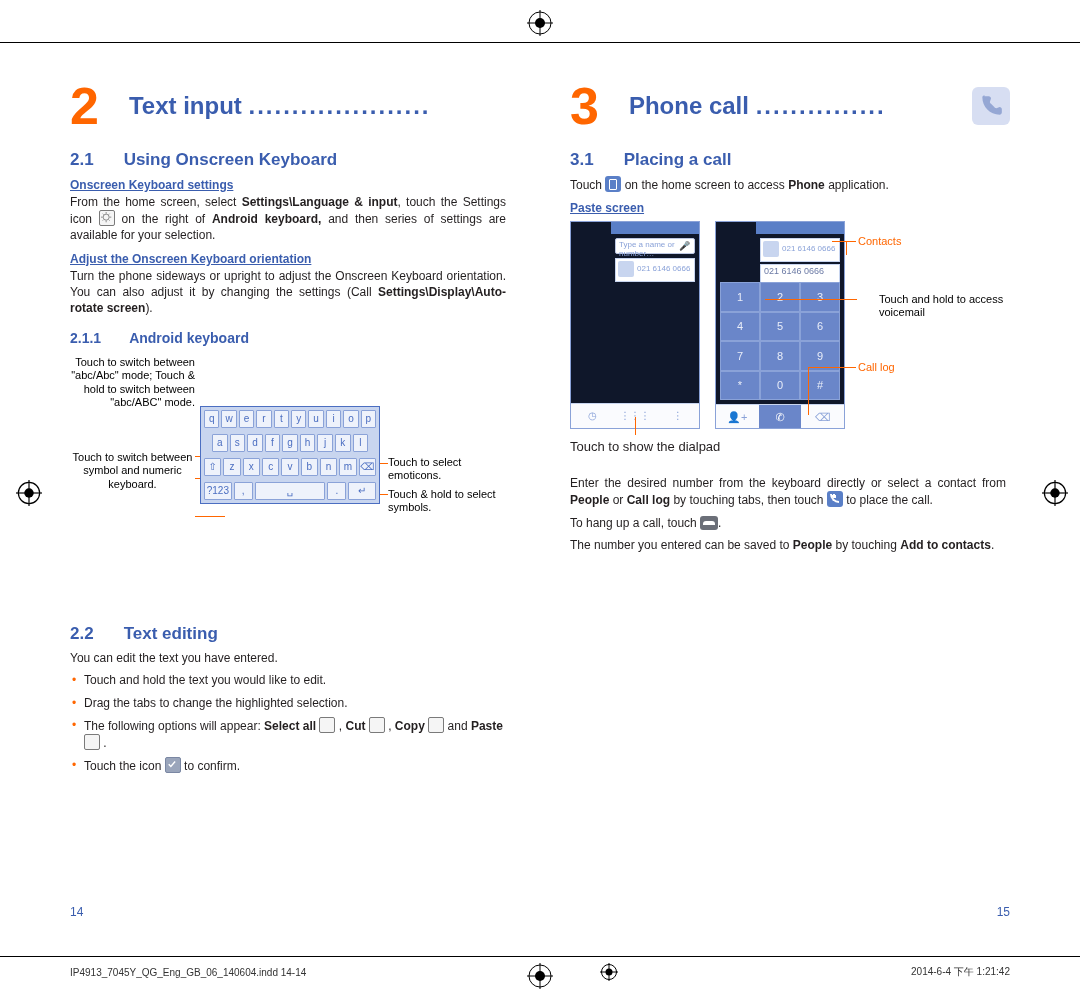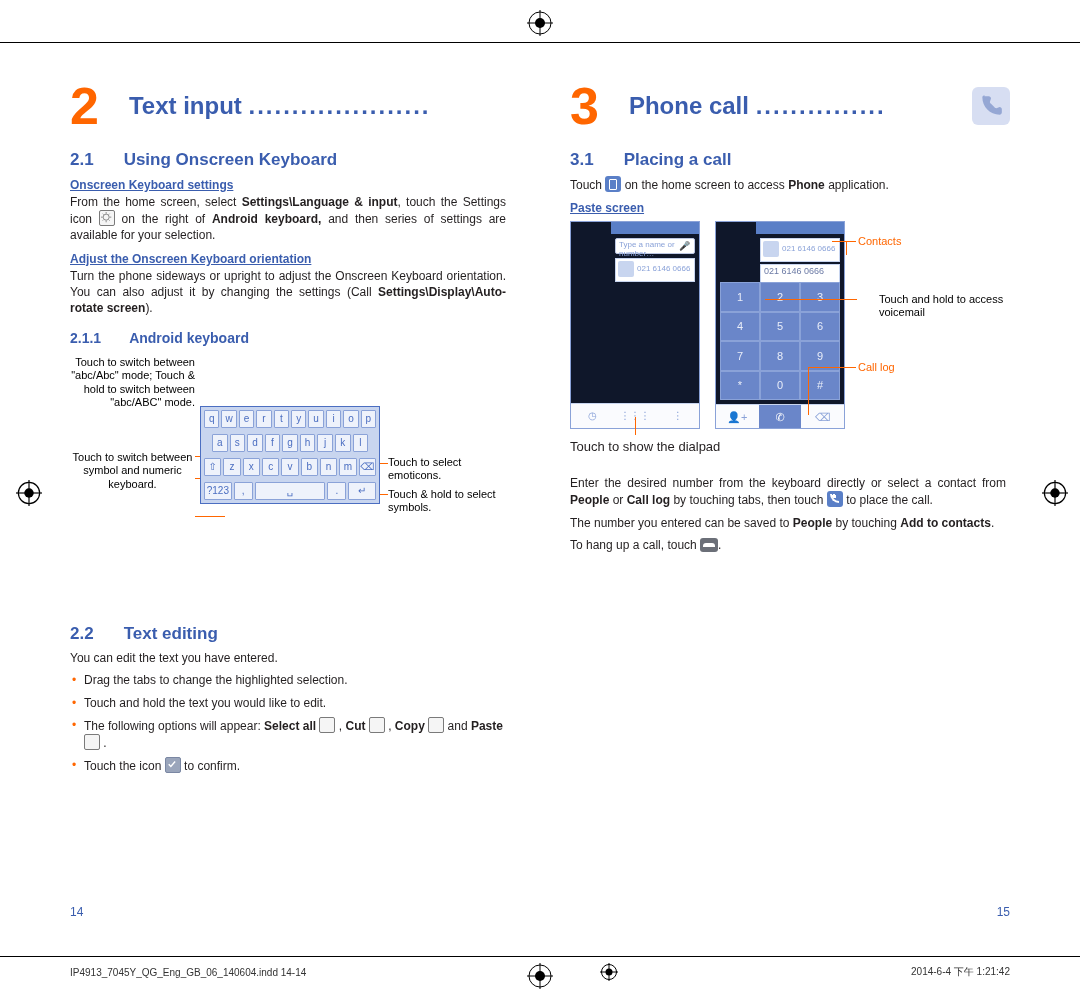--- a/index.html
+++ b/index.html
@@ -388,22 +388,22 @@
               <div class="kb-key">.</div>
               <div class="kb-key" style="flex: 1.5 1 0%;">↵</div>
             </div>
         </div>
       </div>
 
       <div class="h2">
         <span class="num">2.2</span><span>Text editing</span>
       </div>
       <p>You can edit the text you have entered.</p>
+      <div class="bul">Touch and hold the text you would like to edit.</div>
       <div class="bul">Drag the tabs to change the highlighted selection.</div>
-      <div class="bul">Touch and hold the text you would like to edit.</div>
       <div class="bul">
         <span>The following options will appear: </span><b>Select all</b>
         <span class="icon-sq"></span><span> , </span><b>Cut</b>
         <span class="icon-sq"></span><span> , </span><b>Copy</b>
         <span class="icon-sq"></span><span> and </span><b>Paste</b>
         <span class="icon-sq"></span><span> .</span>
       </div>
       <div class="bul">
         <span>Touch the icon </span><span class="icon-sq" style="background:#9aa5bb;border-color:#7a87a3;"><svg viewBox="0 0 14 14" style="position:absolute;inset:2px">
               <polyline points="1,6 4,9 10,2" fill="none" stroke="#fff" stroke-width="2"></polyline>
@@ -487,24 +487,24 @@
         <div style="position:absolute;left:238px;top:146px;width:1px;height:48px;background:#ff6600;"></div>
 
         <div style="position:absolute; left:0; top:218px; font-size:13px;">Touch to show the dialpad</div>
         <div style="position:absolute;left:65px;top:196px;width:1px;height:18px;background:#ff6600;"></div>
       </div>
 
       <p>
         <span>Enter the desired number from the keyboard directly or select a contact from </span><b>People</b><span> or </span><b>Call log</b><span> by touching tabs, then touch </span><span class="icon-blue call"></span><span> to place the call.</span>
       </p>
       <p>
-        <span>The number you entered can be saved to </span><b>People</b><span> by touching </span><b>Add to contacts</b><span>.</span>
+        <span>To hang up a call, touch </span><span class="icon-hangup"></span><span>.</span>
       </p>
       <p>
-        <span>To hang up a call, touch </span><span class="icon-hangup"></span><span>.</span>
+        <span>The number you entered can be saved to </span><b>People</b><span> by touching </span><b>Add to contacts</b><span>.</span>
       </p>
 
       <div class="pagenum r">15</div>
     </div>
   </div>
 
   <div class="footer">
     <span>IP4913_7045Y_QG_Eng_GB_06_140604.indd   14-14</span>
     <span style="display:inline-block;width:18px;height:18px;">
       <svg viewBox="0 0 18 18">

